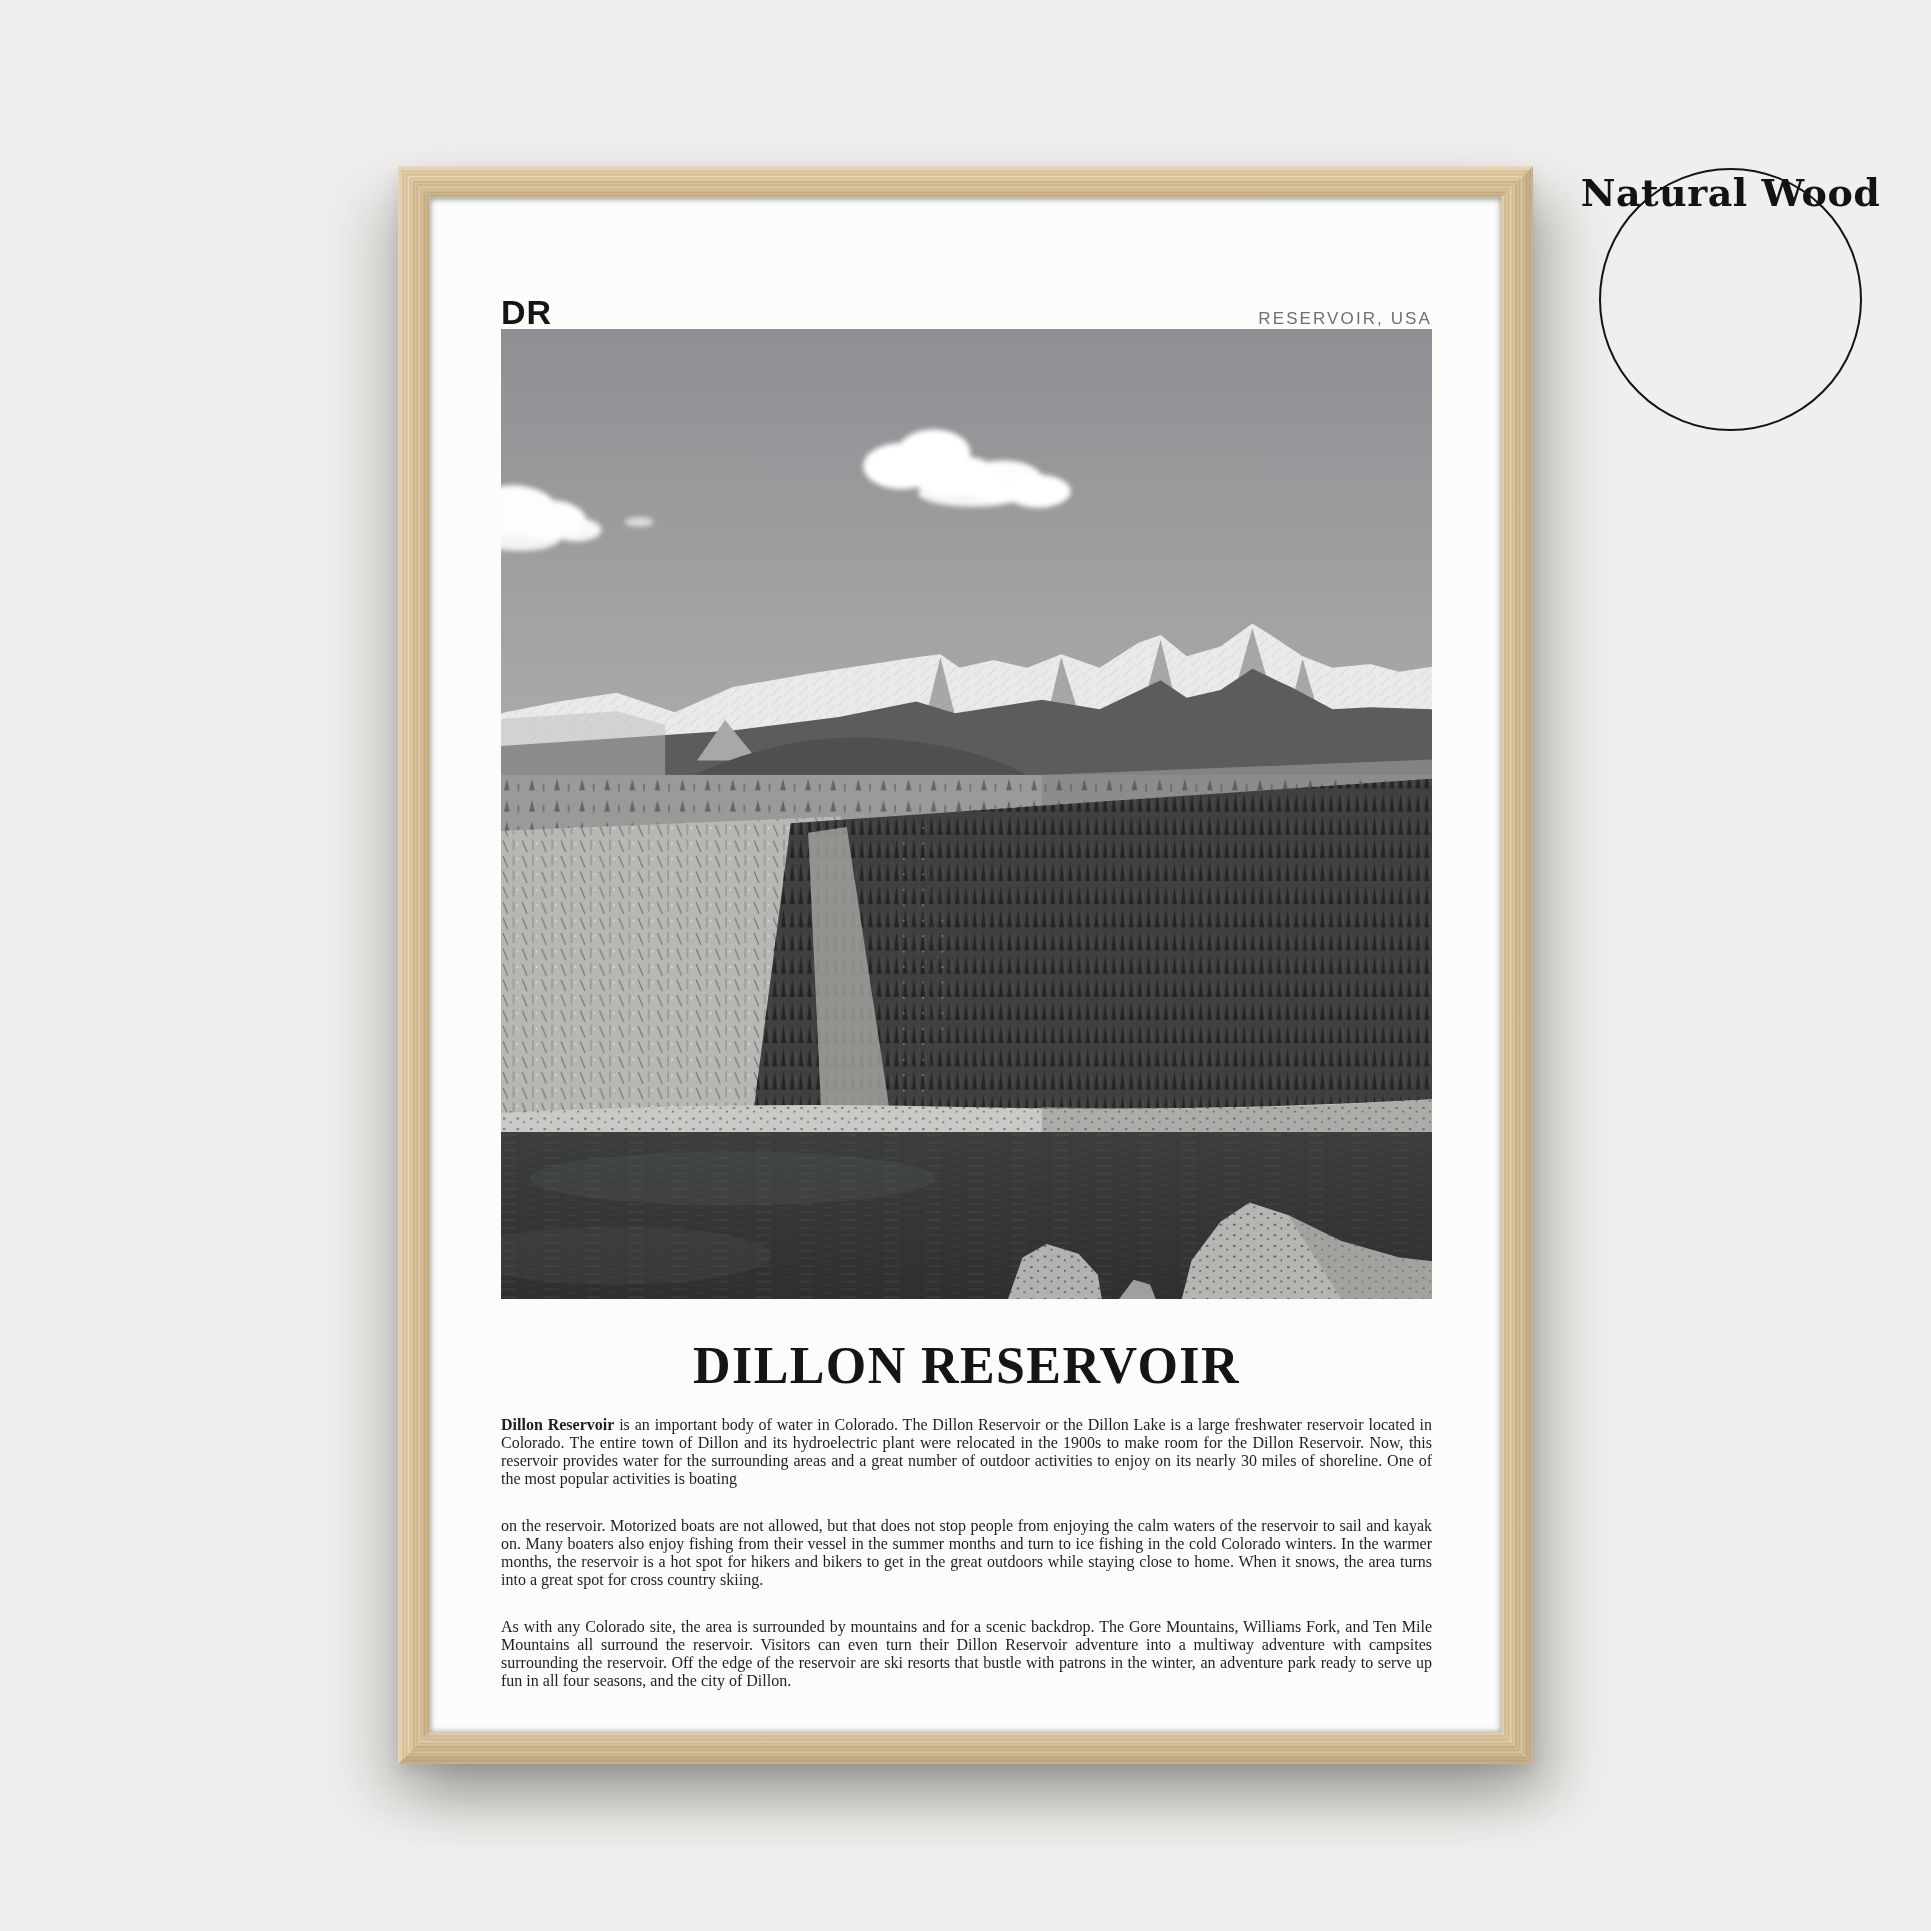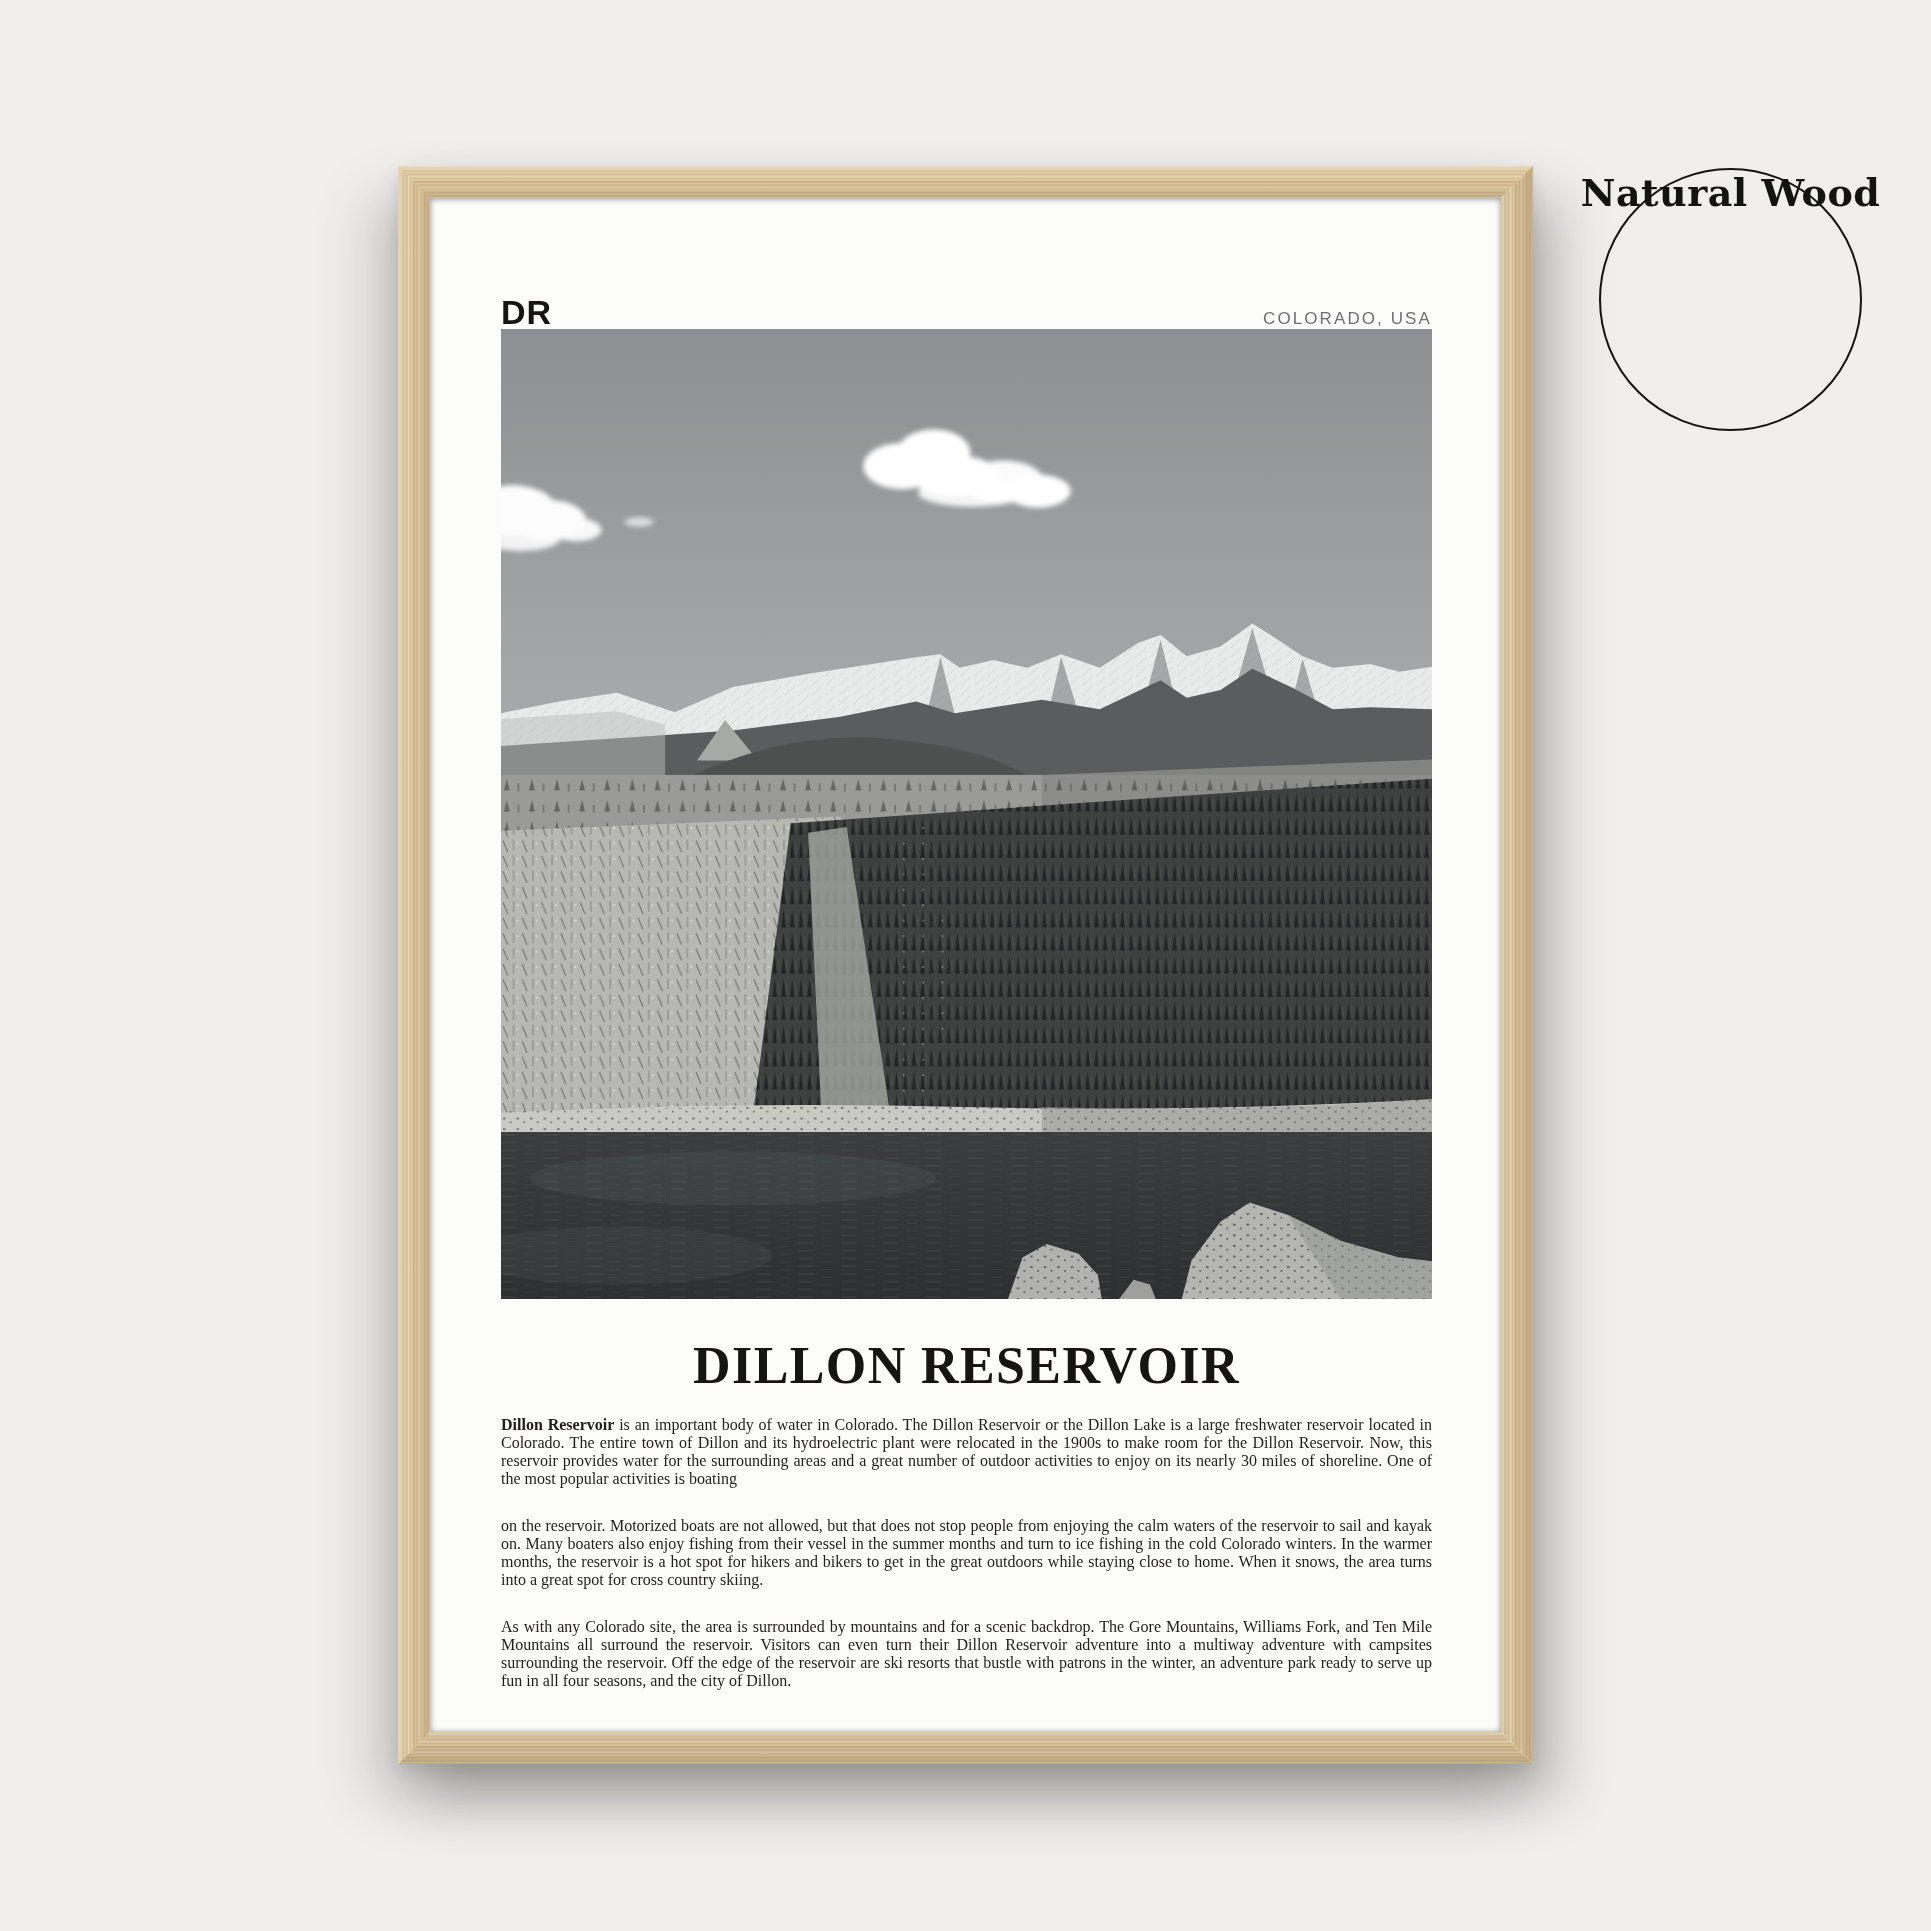--- a/index.html
+++ b/index.html
@@ -88,21 +88,21 @@
   <div class="frame">
     <div class="bar bar-h bar-top"></div>
     <div class="bar bar-h bar-bottom"></div>
     <div class="bar bar-v bar-left"></div>
     <div class="bar bar-v bar-right"></div>
 
     <div class="mat">
 
       <div class="poster-header">
         <span class="monogram">DR</span>
-        <span class="location">COLORADO, USA</span>
+        <span class="location">RESERVOIR, USA</span>
       </div>
 
       <svg class="photo" viewBox="0 0 964 1005" preserveAspectRatio="none" aria-hidden="true">
         <defs>
           <linearGradient id="skyG" x1="0" y1="0" x2="0" y2="1">
             <stop offset="0" stop-color="#8d8f92"></stop>
               <stop offset="1" stop-color="#abadae"></stop>
           </linearGradient>
           <linearGradient id="waterG" x1="0" y1="0" x2="0" y2="1">
             <stop offset="0" stop-color="#3b3d3e"></stop>

